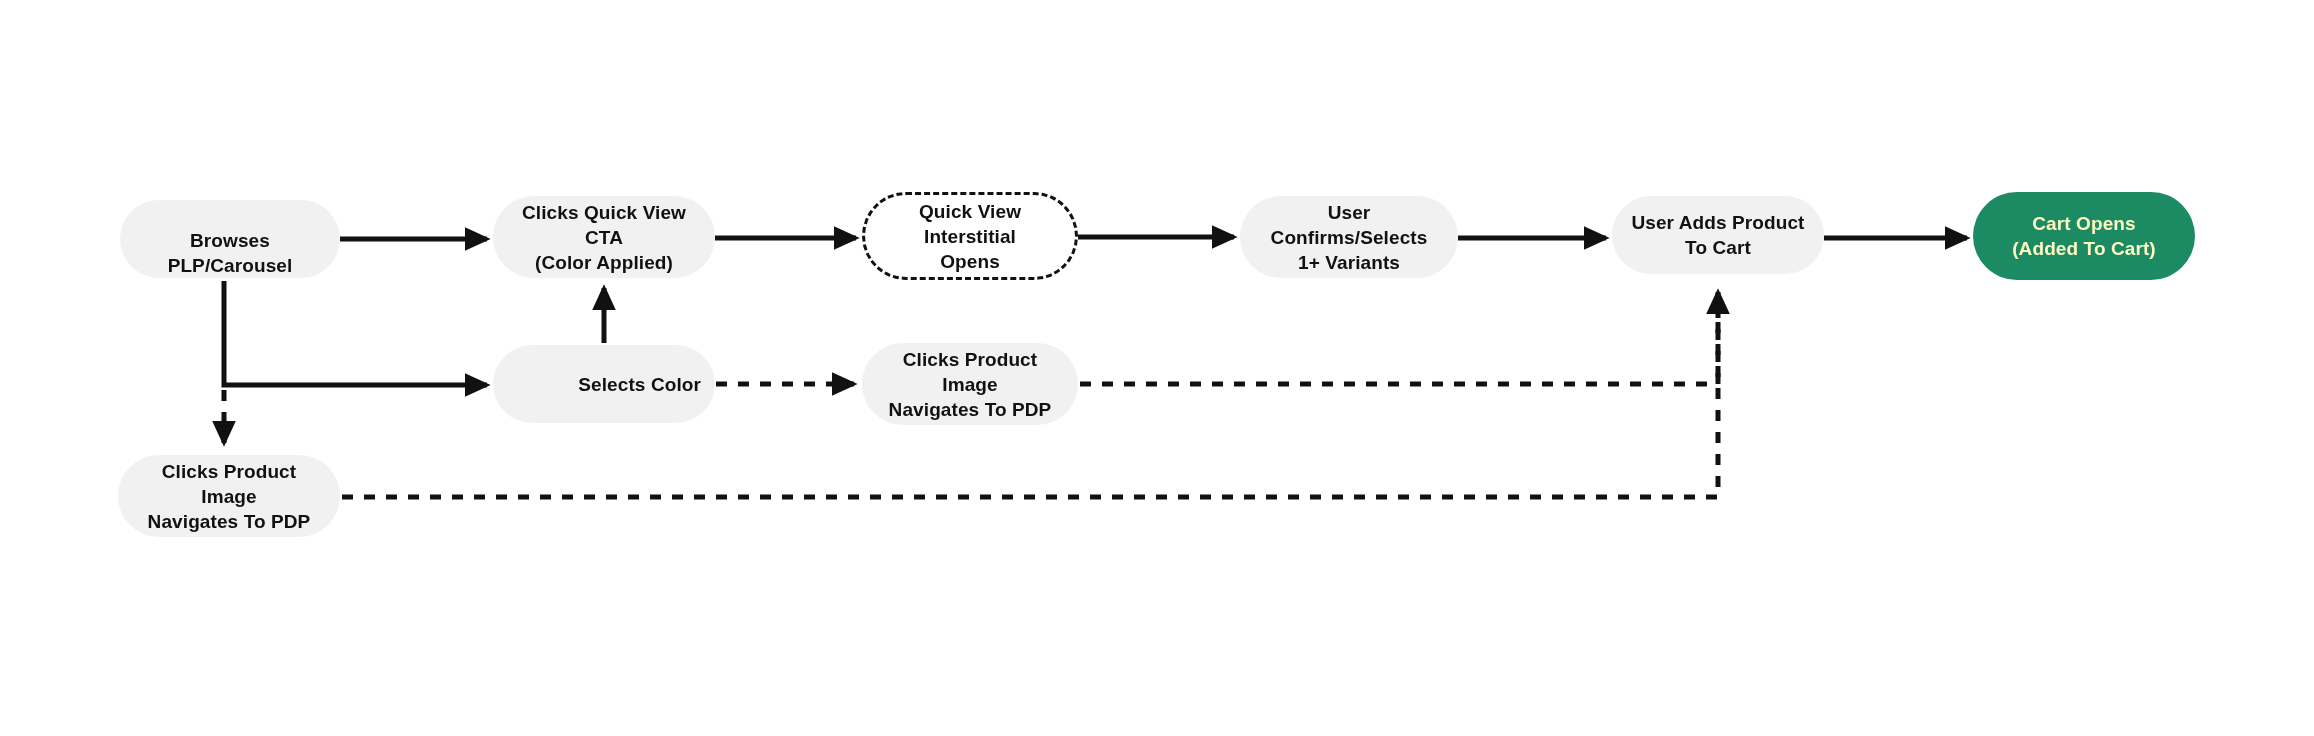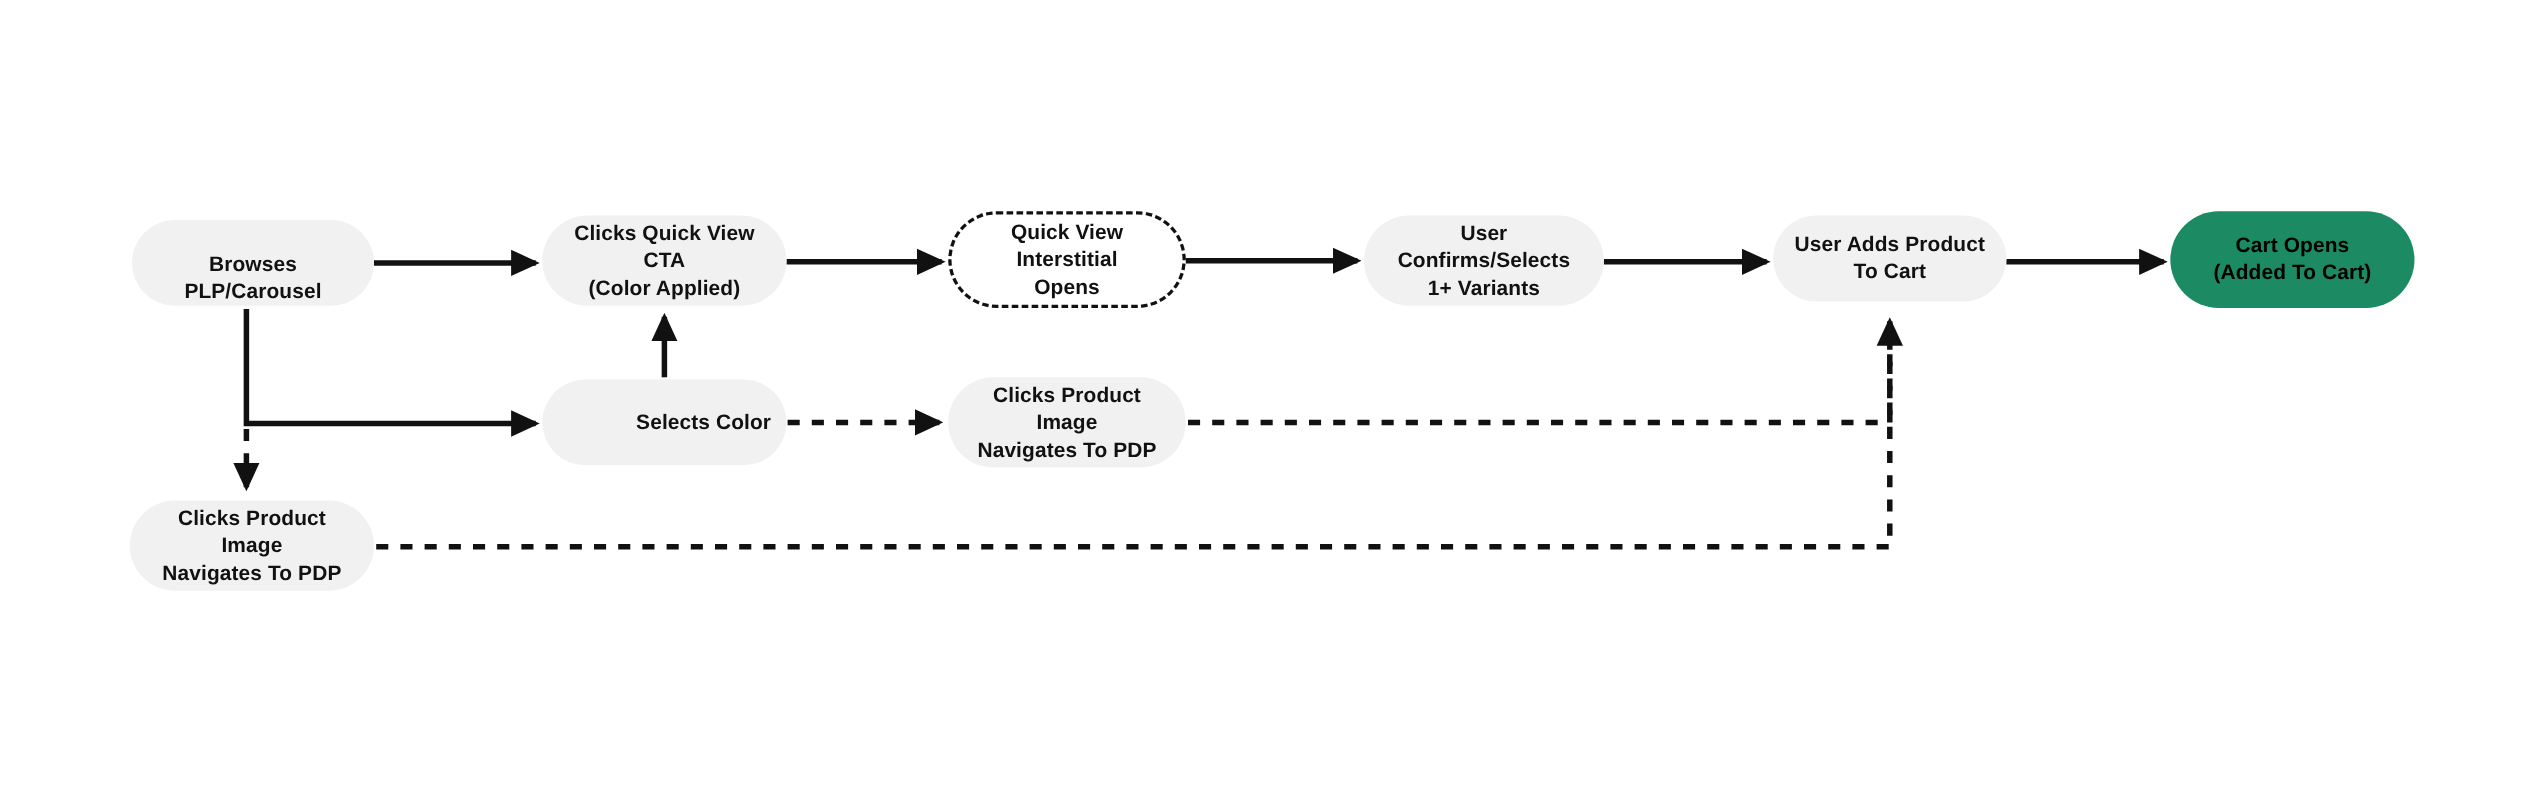--- a/index.html
+++ b/index.html
@@ -36,21 +36,21 @@
     background: #f1f1f1;
     color: #111111;
     font-weight: bold;
     font-size: 19px;
     line-height: 25px;
     letter-spacing: 0.1px;
     padding: 0 14px;
   }
   .node.terminal {
     background: #1c8a63;
-    color: #000000;
+    color: #fef9c3;
   }
   .node.dashed {
     background: transparent;
     border: 3px dashed #111111;
   }
   .node .lbl {
     white-space: pre-line;
     display: block;
   }
 </style>

